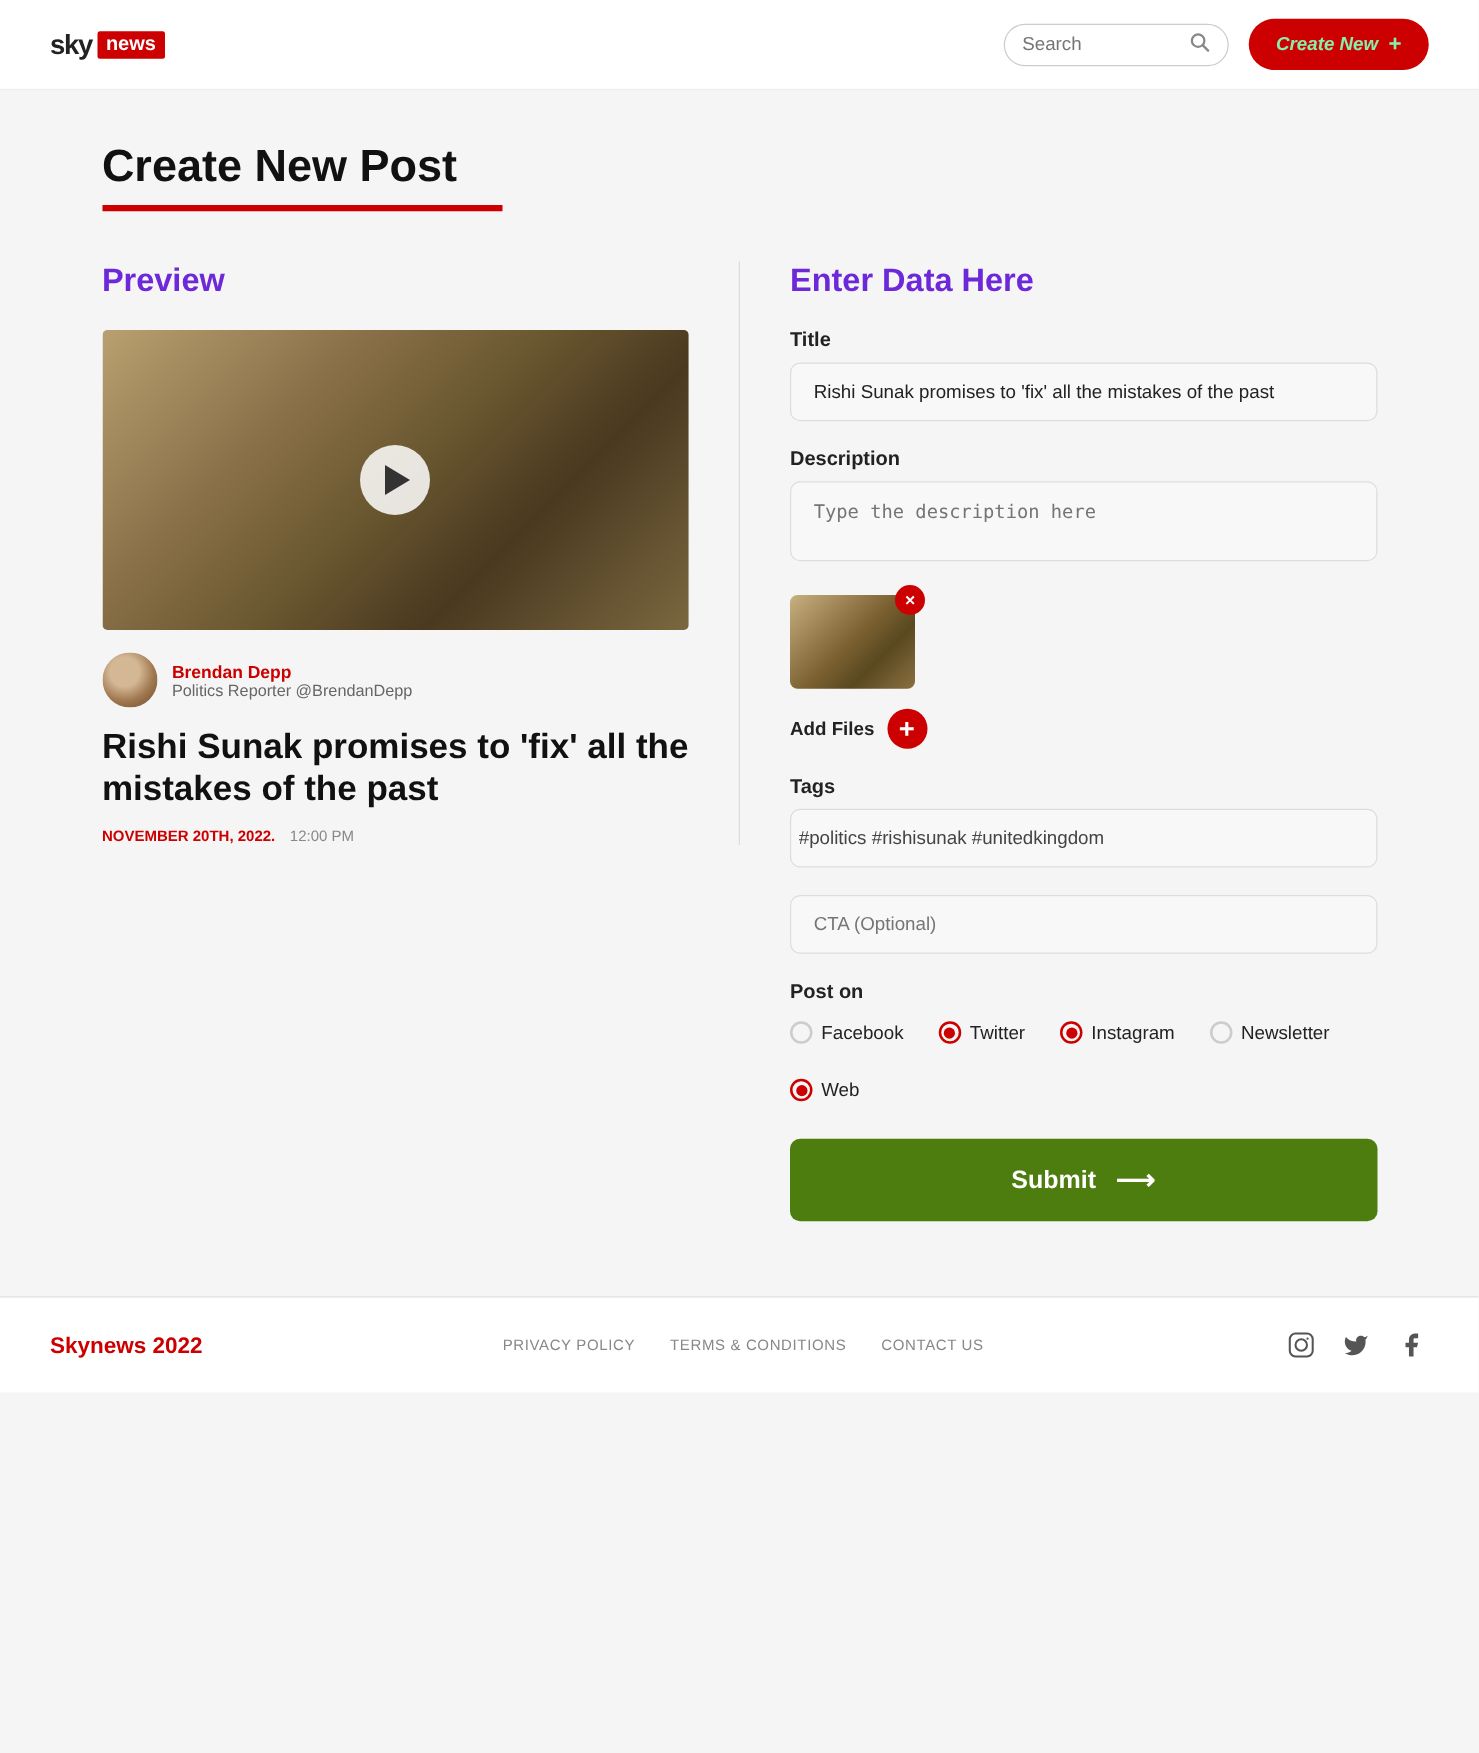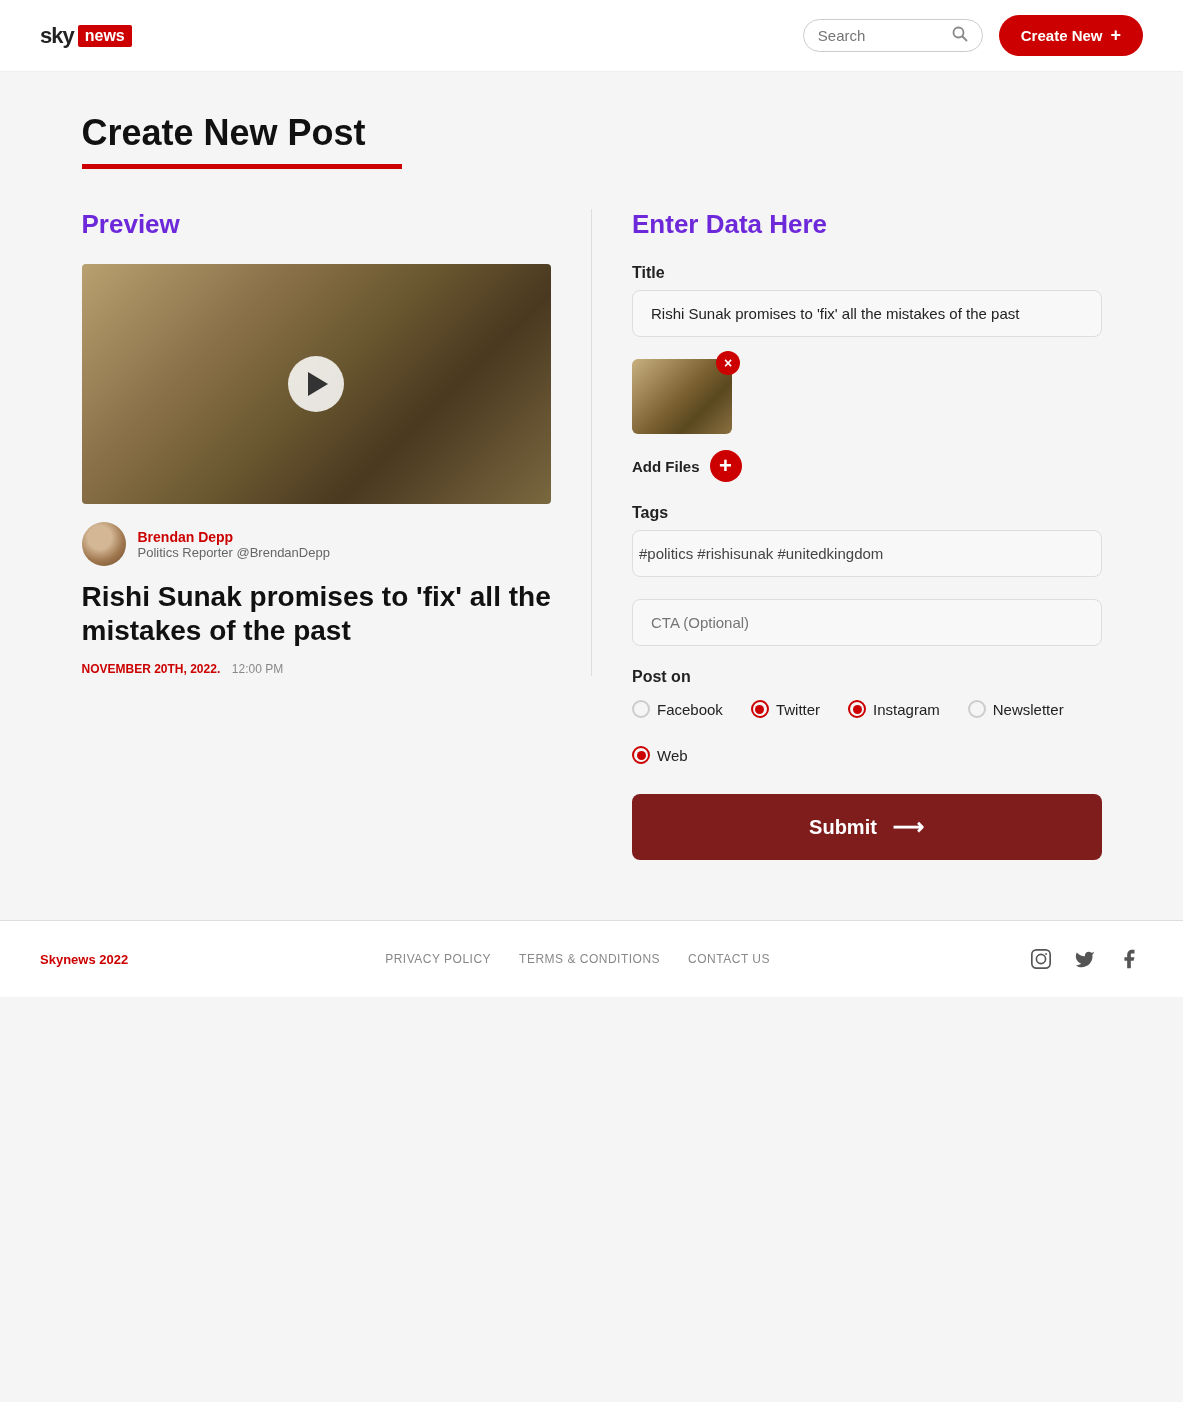--- a/index.html
+++ b/index.html
@@ -56,30 +56,31 @@
       color: #666;
       width: 100%;
       background: transparent;
     }
     .search-icon-svg {
       color: #888;
       font-size: 15px;
     }
     .create-new-btn {
       background: #cc0000;
-      color: #ffffff;
+      color: #86efac;
       border: none;
       border-radius: 24px;
       padding: 10px 22px;
       font-size: 15px;
       font-weight: bold;
       cursor: pointer;
       display: flex;
       align-items: center;
       gap: 8px;
+      font-style: italic;
     }
     .create-new-btn .plus {
       font-size: 18px;
       font-weight: bold;
     }
 
     
     .main-content {
       max-width: 1100px;
       margin: 0 auto;
@@ -362,21 +363,21 @@
       content: '';
       width: 9px;
       height: 9px;
       border-radius: 50%;
       background: #cc0000;
     }
 
     
     .submit-btn {
       width: 100%;
-      background: #7f1d1d;
+      background: #4d7c0f;
       color: #fff;
       border: none;
       border-radius: 8px;
       padding: 20px;
       font-size: 20px;
       font-weight: bold;
       cursor: pointer;
       display: flex;
       align-items: center;
       justify-content: center;
@@ -390,21 +391,21 @@
     
     .footer {
       background: #fff;
       border-top: 1px solid #ddd;
       padding: 24px 40px;
       display: flex;
       align-items: center;
       justify-content: space-between;
     }
     .footer-copy {
-      font-size: 13px;
+      font-size: 18px;
       color: #cc0000;
       font-weight: 600;
     }
     .footer-links {
       display: flex;
       gap: 28px;
     }
     .footer-link {
       font-size: 12px;
       color: #888;
@@ -487,20 +488,24 @@
     </div>
 
     <div class="col-form">
       <h2 class="section-title">Enter Data Here</h2>
 
       <div class="form-group">
         <label class="form-label">Title</label>
         <input type="text" class="form-input" value="Rishi Sunak promises to 'fix' all the mistakes of the past" style="">
       </div>
 
+      <div class="form-group">
+        <label class="form-label">Description</label>
+        <textarea class="form-textarea" placeholder="Type the description here" style=""></textarea>
+      </div>
 
       <div class="uploaded-files">
         <div class="file-thumb">
           <div class="file-thumb-img"></div>
           <div class="file-thumb-remove">×</div>
         </div>
       </div>
 
       <div class="add-files-row">
         <span class="add-files-label">Add Files</span>

